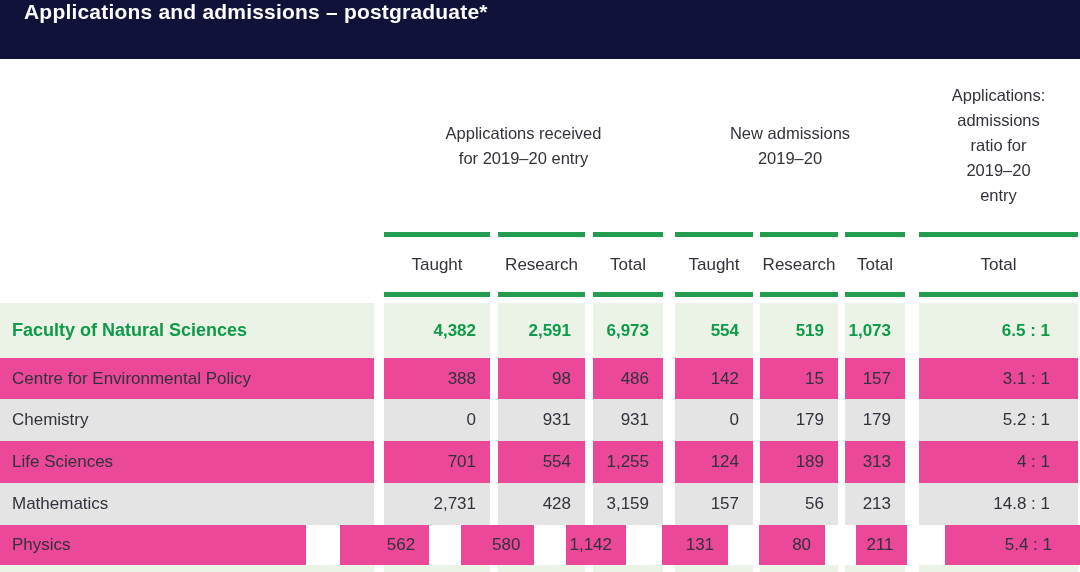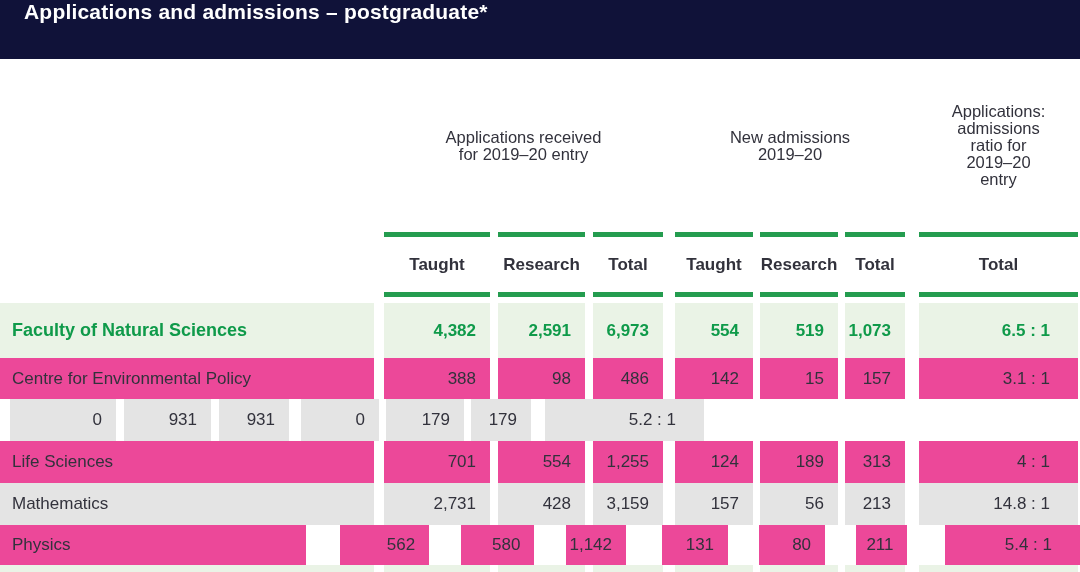--- a/index.html
+++ b/index.html
@@ -27,30 +27,30 @@
   .c6 { width: 60px;  margin-left: 7px;  }
   .c7 { width: 159px; margin-left: 14px; }
 
   
   .g1 { width: 279px; margin-left: 10px; }
   .g2 { width: 230px; margin-left: 12px; }
   .g3 { width: 159px; margin-left: 14px; }
 
   .group-header-row { height: 173px; align-items: center; }
   .group-header {
-    text-align: center; font-size: 16.5px; line-height: 17px;
+    text-align: center; font-size: 16.5px; line-height: 25px;
     white-space: pre-line; color: #32323c;
   }
 
   .underline-row { height: 5px; }
   .underline-row .seg { height: 5px; background: #249c4f; }
   .underline-row .col-label { background: transparent; }
 
   .subheader-row { height: 55px; align-items: center; }
-  .subheader { text-align: center; font-size: 17px; color: #32323c; font-weight: bold; }
+  .subheader { text-align: center; font-size: 17px; color: #32323c; }
 
   .spacer-6 { height: 6px; }
 
   .data-row { align-items: stretch; }
   .data-row .cell { display: flex; align-items: center; }
   .data-row .row-label { padding-left: 12px; font-size: 17px; }
   .data-row .num { justify-content: flex-end; padding-right: 14px; font-size: 17px; }
   .data-row .num.c7 { padding-right: 28px; }
 
   .row-h-55 { height: 55px; }
@@ -140,20 +140,21 @@
     <div class="cell num c1">388</div>
     <div class="cell num c2">98</div>
     <div class="cell num c3">486</div>
     <div class="cell num c4">142</div>
     <div class="cell num c5">15</div>
     <div class="cell num c6">157</div>
     <div class="cell num c7">3.1 : 1</div>
   </div>
 
   <div class="row data-row row-gray row-h-42">
+    <div class="cell col-label row-label">Chemistry</div>
     <div class="cell num c1">0</div>
     <div class="cell num c2">931</div>
     <div class="cell num c3">931</div>
     <div class="cell num c4">0</div>
     <div class="cell num c5">179</div>
     <div class="cell num c6">179</div>
     <div class="cell num c7">5.2 : 1</div>
   </div>
 
   <div class="row data-row row-white row-h-42">

